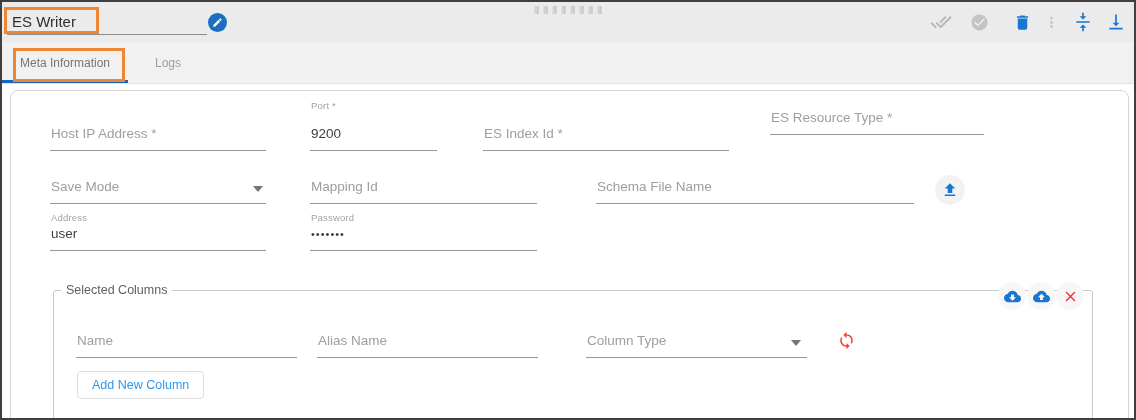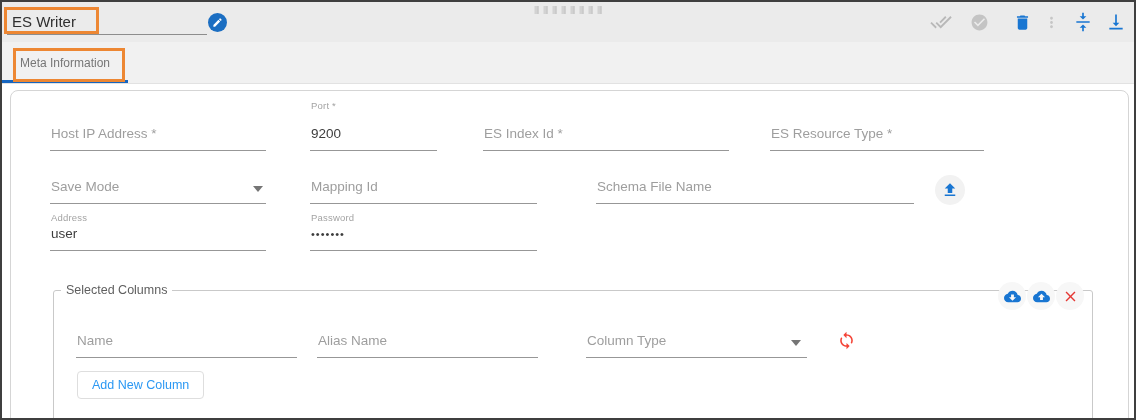--- a/index.html
+++ b/index.html
@@ -114,39 +114,40 @@
       <button class="tb-icon">
         <svg width="20" height="20" viewBox="0 0 24 24" fill="#1976d2">
           <path d="M16 13h-3V3h-2v10H8l4 4 4-4zM4 19v2h16v-2H4z"></path>
         </svg>
       </button>
     </div>
   </div>
 
   <div class="tabbar">
     <button class="tab tab-meta">Meta Information</button>
+    <button class="tab tab-logs">Logs</button>
     <div class="tab-indicator"></div>
   </div>
 
   <div class="annot annot-title"></div>
   <div class="annot annot-tab"></div>
 
   <div class="panel">
 
     <div class="fld" style="left:39px; top:33px; width:216px;">
       <input class="uinput" type="text" placeholder="Host IP Address *" style="">
     </div>
     <div class="fld" style="left:299px; top:33px; width:127px;">
       <span class="fld-label" style="top:-24px; left:1px;">Port *</span>
       <input class="uinput" type="text" value="9200" style="">
     </div>
     <div class="fld" style="left:472px; top:33px; width:246px;">
       <input class="uinput" type="text" placeholder="ES Index Id *" style="">
     </div>
-    <div class="fld" style="left:759px; top:33px; width:214px;">
+    <div class="fld" style="left:759px; top:17px; width:214px;">
       <input class="uinput" type="text" placeholder="ES Resource Type *" style="">
     </div>
 
     <div class="fld" style="left:39px; top:86px; width:216px;">
       <input class="uinput" type="text" placeholder="Save Mode" style="">
       <span class="caret" style="right:3px; top:9px;"></span>
     </div>
     <div class="fld" style="left:299px; top:86px; width:227px;">
       <input class="uinput" type="text" placeholder="Mapping Id" style="">
     </div>

